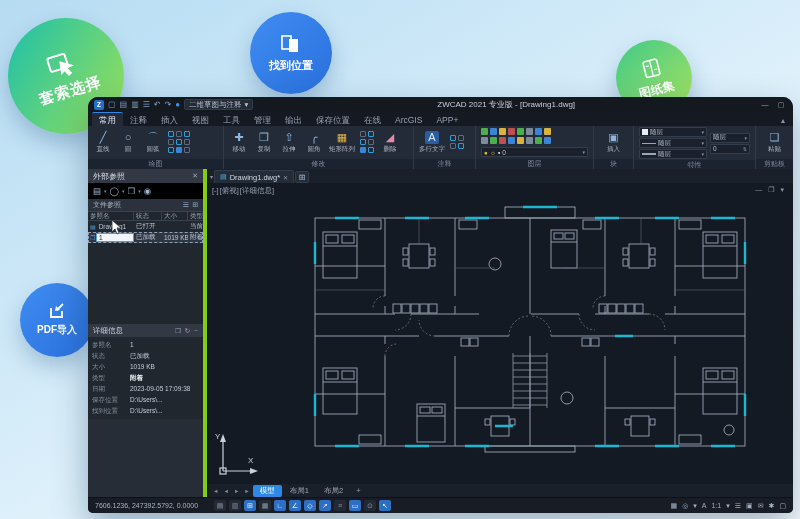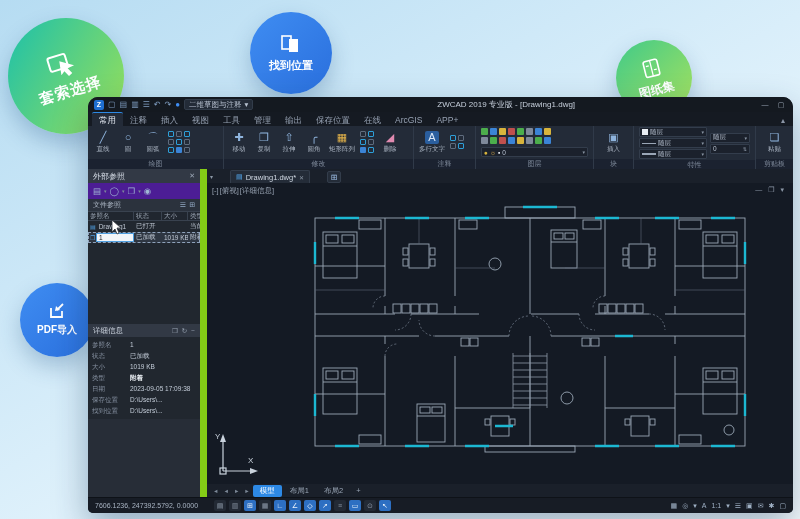--- a/index.html
+++ b/index.html
@@ -58,21 +58,21 @@
   .swgrid{display:grid;grid-template-columns:repeat(8,8px);grid-auto-rows:8px;gap:1px;}
   .sw{width:7px;height:7px;border-radius:1px;}
   .mini-drop{display:flex;align-items:center;gap:2px;background:#1b212c;border:1px solid #333d4c;height:10px;
     font-size:6.5px;color:#b9c3d2;padding:0 2px;border-radius:1px;white-space:nowrap;}
   .mini-drop .swatch{width:6px;height:6px;background:#e8edf3;}
   .mini-drop .linetype{width:14px;height:1px;background:#9aa6b6;}
   .mini-drop .car{margin-left:auto;font-size:5px;color:#8b96a5;}
   .propcol{display:flex;flex-direction:column;gap:1px;justify-content:center;}
   
   .main{flex:1;display:flex;min-height:0;}
-  .palette{width:119px;background:#4c1d95;display:flex;flex-direction:column;border-right:7px solid #84cc16;flex:0 0 auto;}
+  .palette{width:119px;background:#000000;display:flex;flex-direction:column;border-right:4px solid #84cc16;flex:0 0 auto;}
   .pal-header{height:14px;background:#323945;display:flex;align-items:center;padding:0 5px;font-size:8px;color:#d4dbe5;flex:0 0 auto;}
   .pal-close{margin-left:auto;font-size:7px;color:#9aa5b4;}
   .pal-tools{height:16px;display:flex;align-items:center;gap:3px;padding:0 5px;color:#9fb7d4;font-size:8.5px;flex:0 0 auto;}
   .pal-tools .car{font-size:5px;color:#7f8a9b;}
   .pal-section{height:12px;display:flex;align-items:center;padding:0 5px;font-size:7px;color:#aab4c2;background:#2b323d;flex:0 0 auto;}
   .pal-section .vicons{margin-left:auto;display:flex;gap:3px;font-size:7px;color:#93a9c4;}
   .xhead{display:flex;background:#20262f;border-top:1px solid #39424f;border-bottom:1px solid #39424f;height:10px;
     align-items:center;font-size:6.5px;color:#9aa4b2;flex:0 0 auto;}
   .xhead span{padding:0 2px;border-right:1px solid #39424f;overflow:hidden;white-space:nowrap;}
   .c0{width:46px;flex:0 0 auto;} .c1{width:28px;flex:0 0 auto;} .c2{width:26px;flex:0 0 auto;} .c3{flex:1;min-width:0;}
@@ -86,21 +86,21 @@
   .det-header{height:13px;background:#323945;display:flex;align-items:center;padding:0 5px;font-size:7.5px;color:#cdd5e0;flex:0 0 auto;text-align:center;}
   .det-icons{margin-left:auto;display:flex;gap:4px;font-size:6.5px;color:#9aa5b4;}
   .det-body{background:#21272f;padding:3px 4px;display:flex;flex-direction:column;gap:1px;flex:0 0 auto;}
   .det-row{display:flex;font-size:6.5px;line-height:1.55;}
   .det-row .k{width:38px;color:#8792a2;flex:0 0 auto;}
   .det-row .v{flex:1;color:#c3ccd8;white-space:nowrap;overflow:hidden;}
   .det-row.hl .v{color:#eef2f7;font-weight:bold;}
   .pal-footer{flex:1;background:#272d37;}
   
   .workarea{flex:1;display:flex;flex-direction:column;min-width:0;background:#151b24;}
-  .doctabs{height:14px;background:#1a202a;display:flex;align-items:flex-end;padding-left:3px;gap:17px;flex:0 0 auto;}
+  .doctabs{height:14px;background:#1a202a;display:flex;align-items:flex-end;padding-left:3px;gap:1px;flex:0 0 auto;}
   .tablist-caret{font-size:6px;color:#8b96a5;align-self:center;}
   .doctab{height:13px;background:#242c38;border:1px solid #333d4b;border-bottom:none;display:flex;align-items:center;
     gap:3px;padding:0 5px;font-size:7.5px;color:#cfd7e2;border-radius:2px 2px 0 0;}
   .doctab .ficon{color:#4f9fe0;font-size:7px;}
   .doctab .close{color:#8b96a5;font-size:6px;}
   .newtab{color:#9fc0e8;font-size:8px;background:#242c38;border:1px solid #333d4b;height:12px;width:14px;
     display:flex;align-items:center;justify-content:center;border-radius:2px;margin-bottom:0px;}
   .canvas{flex:1;position:relative;background:#141a24;overflow:hidden;}
   .vp-label{position:absolute;left:5px;top:3px;font-size:7.5px;color:#97a2b1;display:flex;gap:1px;}
   .vp-controls{position:absolute;right:9px;top:3px;font-size:7px;color:#8b96a5;display:flex;gap:6px;}
@@ -179,21 +179,21 @@
     <span class="qicon">▤</span>
     <span class="qicon">▥</span>
     <span class="qicon">☰</span>
     <span class="qicon">↶</span>
     <span class="qicon">↷</span>
     <span class="qicon blue">●</span>
     <span class="workspace">
       <span>二维草图与注释</span>
       <span>▾</span>
     </span>
-    <span class="win-title">ZWCAD 2019 专业版 - [Drawing1.dwg]</span>
+    <span class="win-title">ZWCAD 2021 专业版 - [Drawing1.dwg]</span>
     <span class="winbtn">—</span>
     <span class="winbtn">▢</span>
   </div>
 
   <div class="tabrow">
     <span class="rtab active">常用</span>
     <span class="rtab">注释</span>
     <span class="rtab">插入</span>
     <span class="rtab">视图</span>
     <span class="rtab">工具</span>

